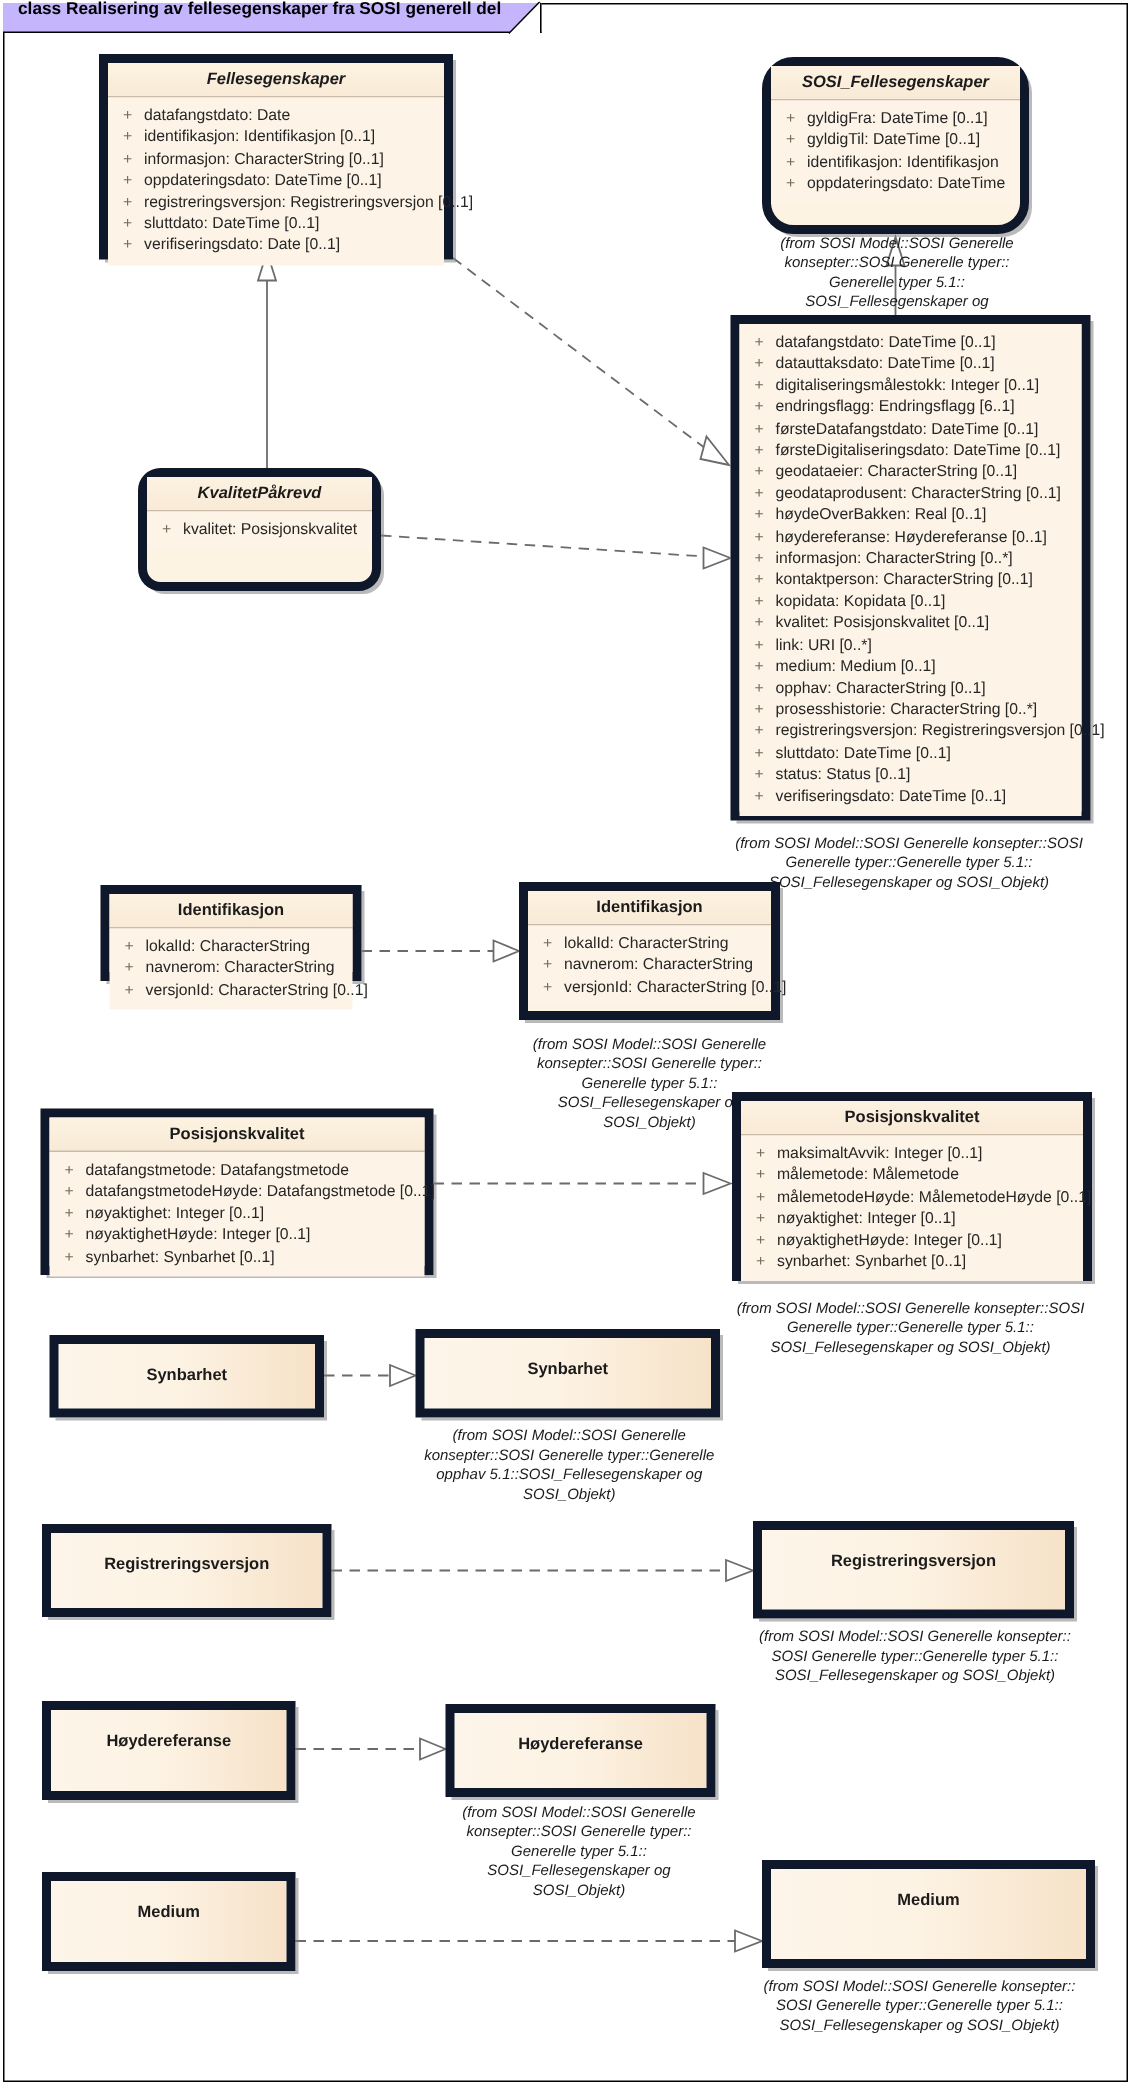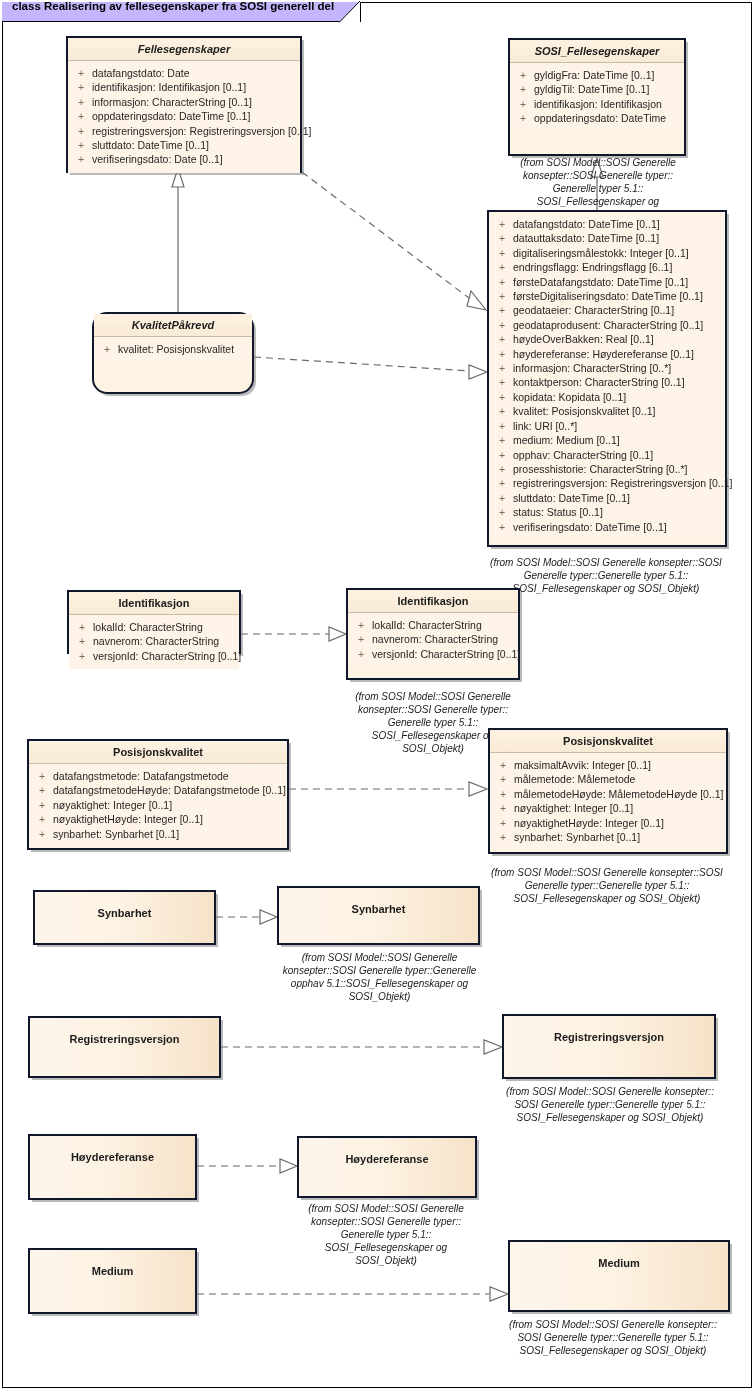--- a/index.html
+++ b/index.html
@@ -28,21 +28,21 @@
     z-index:6;
   }
   .title-tab .slant{
     position:absolute;right:-1px;top:-1px;width:22px;height:22px;
     overflow:hidden;
   }
 
   
   .cls{
     position:absolute;box-sizing:border-box;
-    border:2px solid #0f172a;
+    border:6px solid #0f172a;
     background:#fdf3e3;
     box-shadow:3px 3px 0 -1px rgba(130,130,130,.55);
     z-index:3;
   }
   .cls .hdr{
     box-sizing:border-box;
     text-align:center;
     font-size:11px;font-weight:bold;color:#1b1b1b;
     padding:5px 4px 5px 4px;
     background:linear-gradient(180deg,#fdf2e1 0%,#f8ead6 100%);
@@ -186,21 +186,21 @@
           <span class="vis">+</span>
           <span class="sig">sluttdato: DateTime [0..1]</span>
         </div>
       <div class="attr">
           <span class="vis">+</span>
           <span class="sig">verifiseringsdato: Date [0..1]</span>
         </div>
     </div>
   </div>
 
-  <div class="cls italic" style="left:508px;top:38px;width:178px;height:118px;">
+  <div class="cls italic" style="left:508px;top:38px;width:178px;height:118px;border-radius:21px;">
     <div class="hdr">SOSI_Fellesegenskaper</div>
     <div class="body">
       <div class="attr">
           <span class="vis">+</span>
           <span class="sig">gyldigFra: DateTime [0..1]</span>
         </div>
       <div class="attr">
           <span class="vis">+</span>
           <span class="sig">gyldigTil: DateTime [0..1]</span>
         </div>

